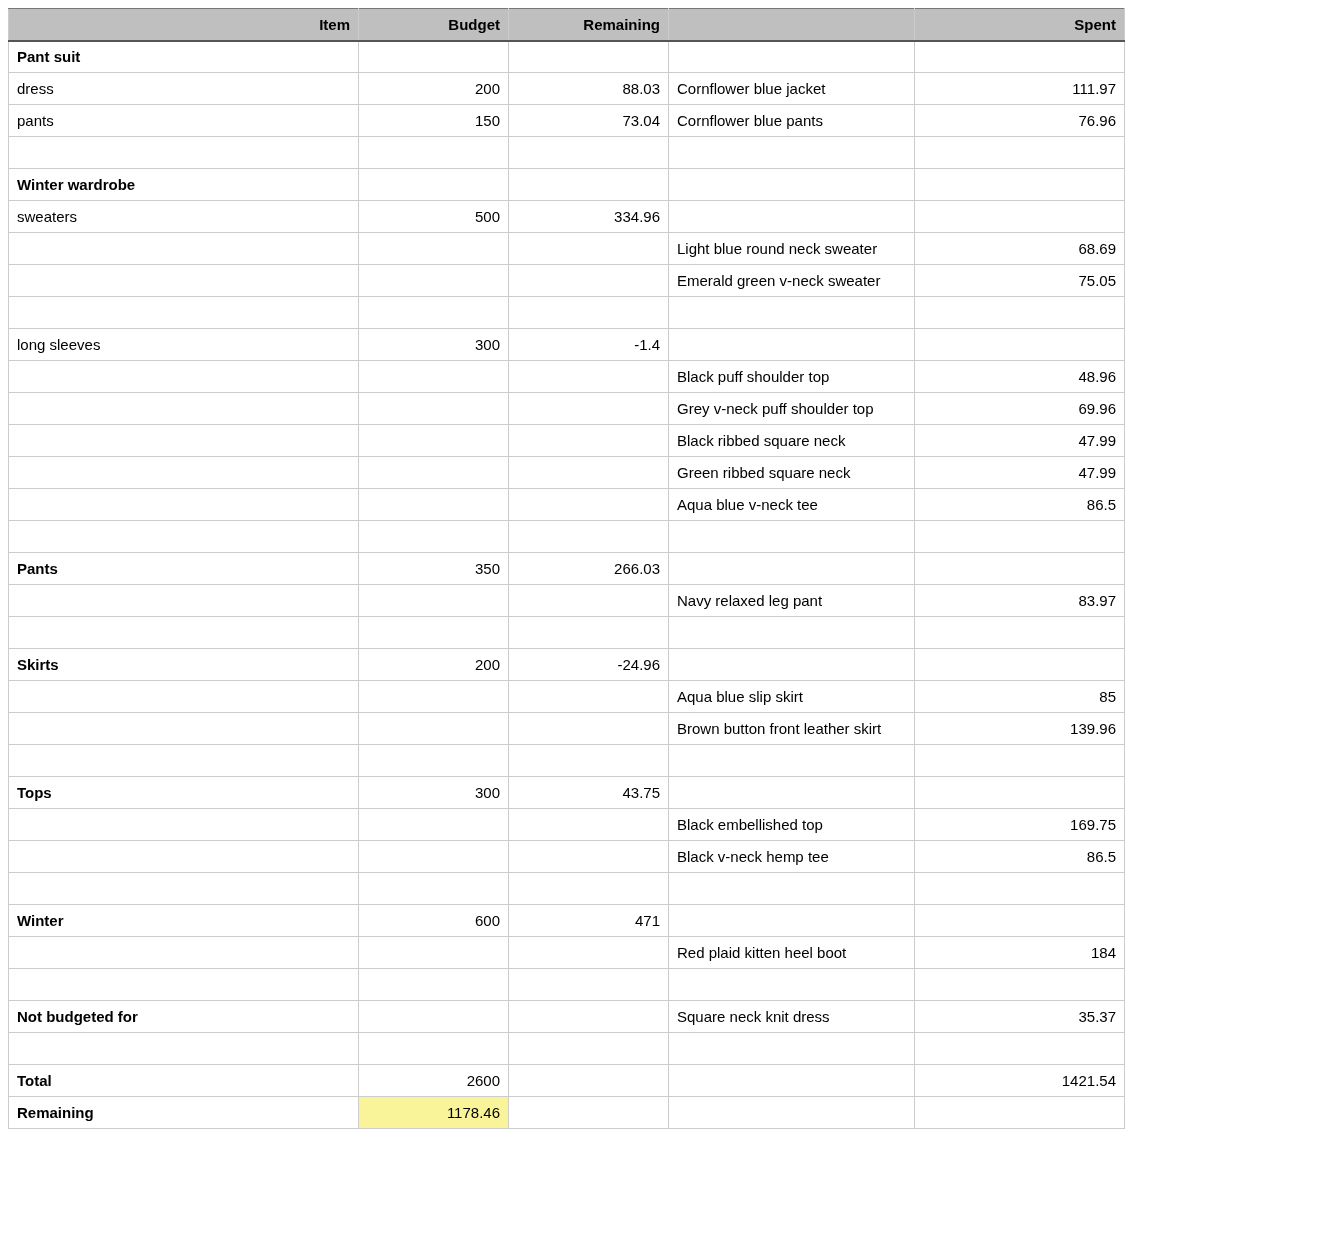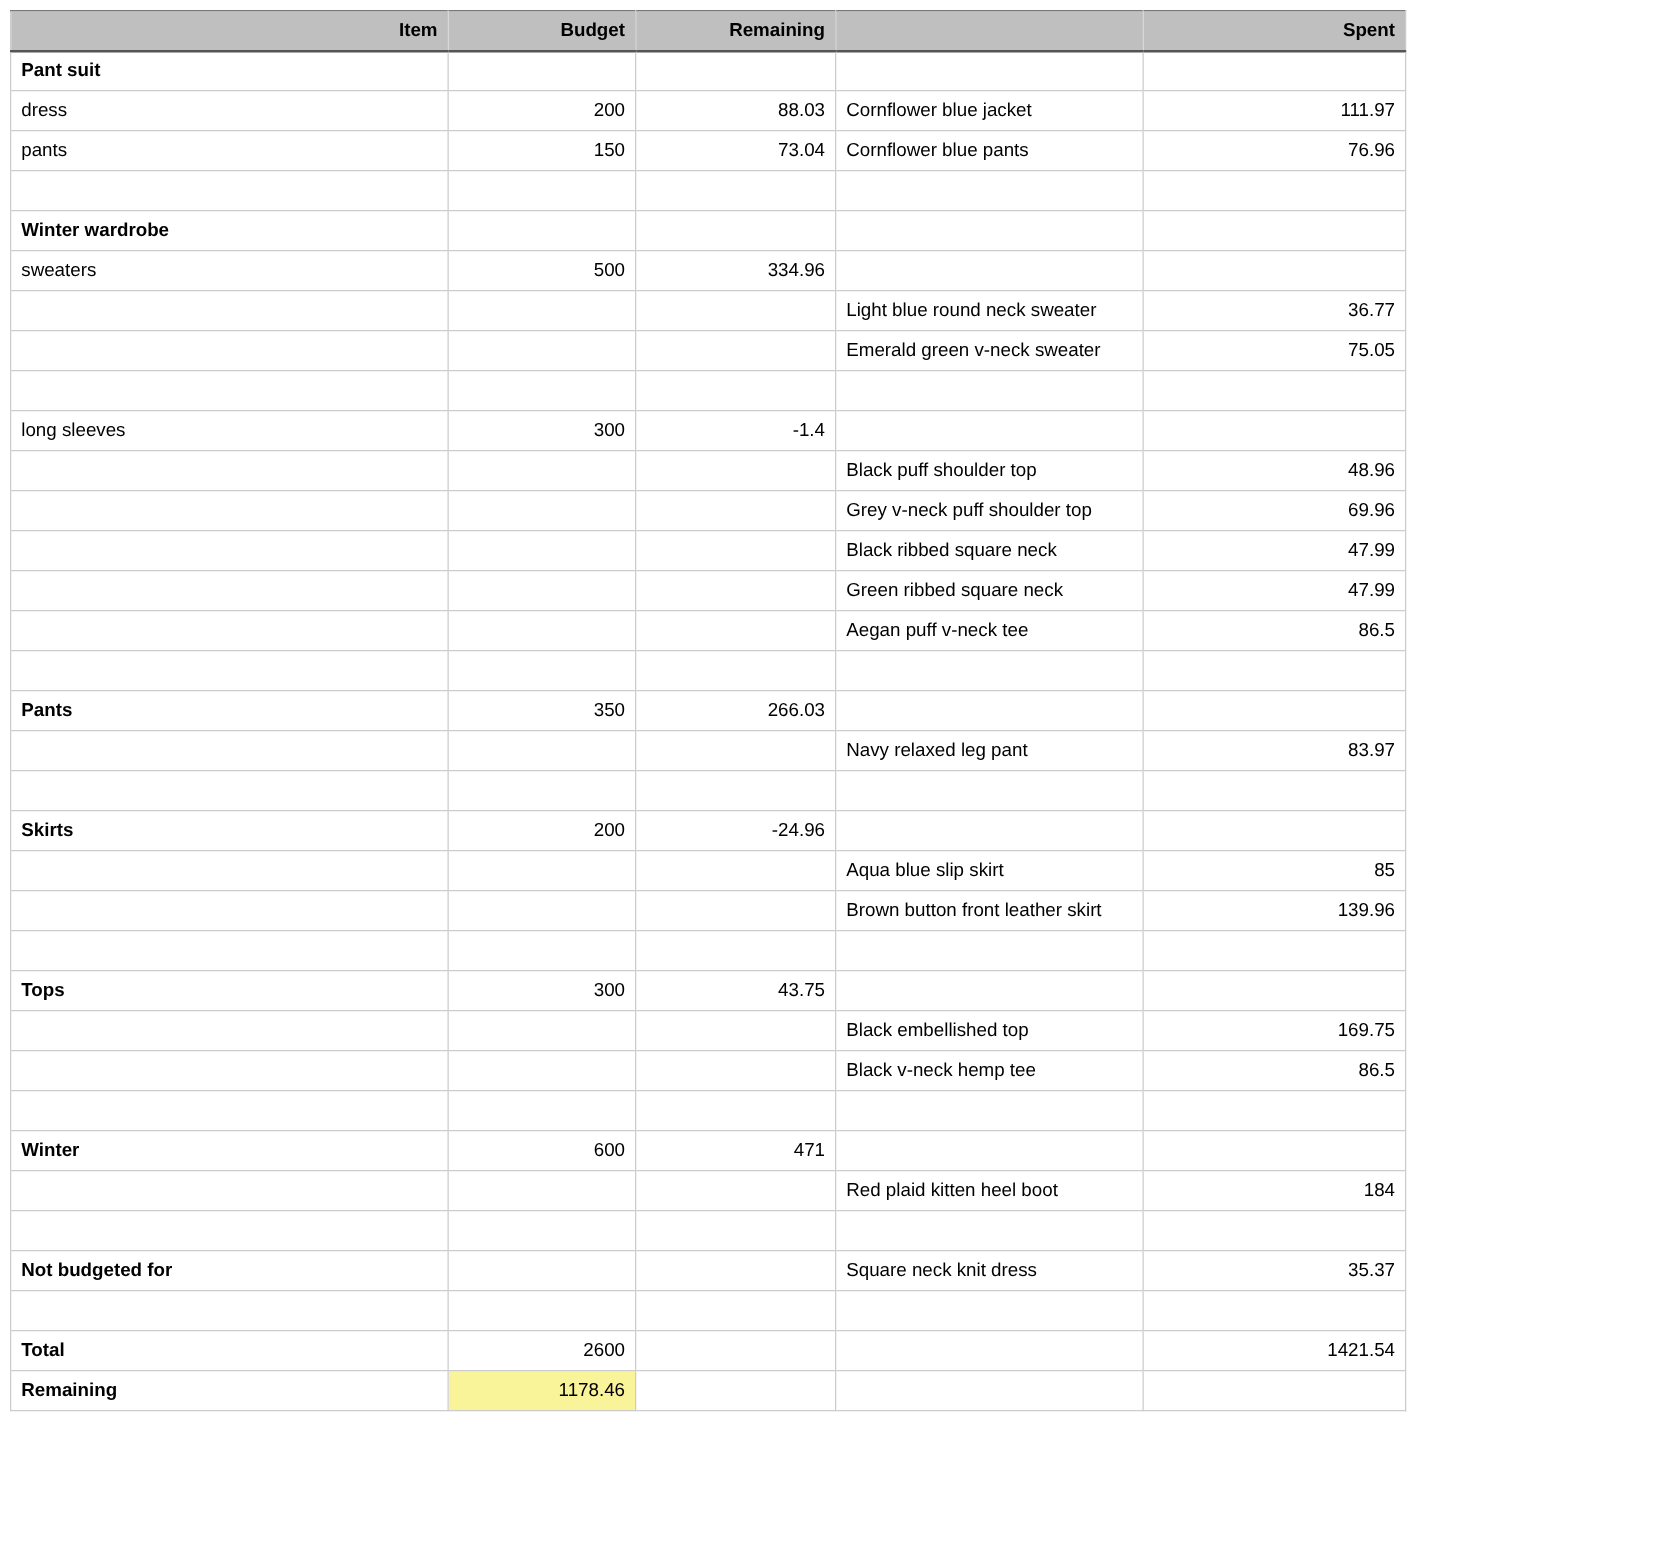--- a/index.html
+++ b/index.html
@@ -102,21 +102,21 @@
         <td class="num">500</td>
         <td class="num">334.96</td>
         <td class="txt"></td>
         <td class="num"></td>
       </tr>
       <tr>
         <td class="txt"></td>
         <td class="num"></td>
         <td class="num"></td>
         <td class="txt">Light blue round neck sweater</td>
-        <td class="num">36.77</td>
+        <td class="num">68.69</td>
       </tr>
       <tr>
         <td class="txt"></td>
         <td class="num"></td>
         <td class="num"></td>
         <td class="txt">Emerald green v-neck sweater</td>
         <td class="num">75.05</td>
       </tr>
       <tr>
         <td class="txt"></td>
@@ -157,21 +157,21 @@
         <td class="txt"></td>
         <td class="num"></td>
         <td class="num"></td>
         <td class="txt">Green ribbed square neck</td>
         <td class="num">47.99</td>
       </tr>
       <tr>
         <td class="txt"></td>
         <td class="num"></td>
         <td class="num"></td>
-        <td class="txt">Aegan puff v-neck tee</td>
+        <td class="txt">Aqua blue v-neck tee</td>
         <td class="num">86.5</td>
       </tr>
       <tr>
         <td class="txt"></td>
         <td class="num"></td>
         <td class="num"></td>
         <td class="txt"></td>
         <td class="num"></td>
       </tr>
       <tr>

